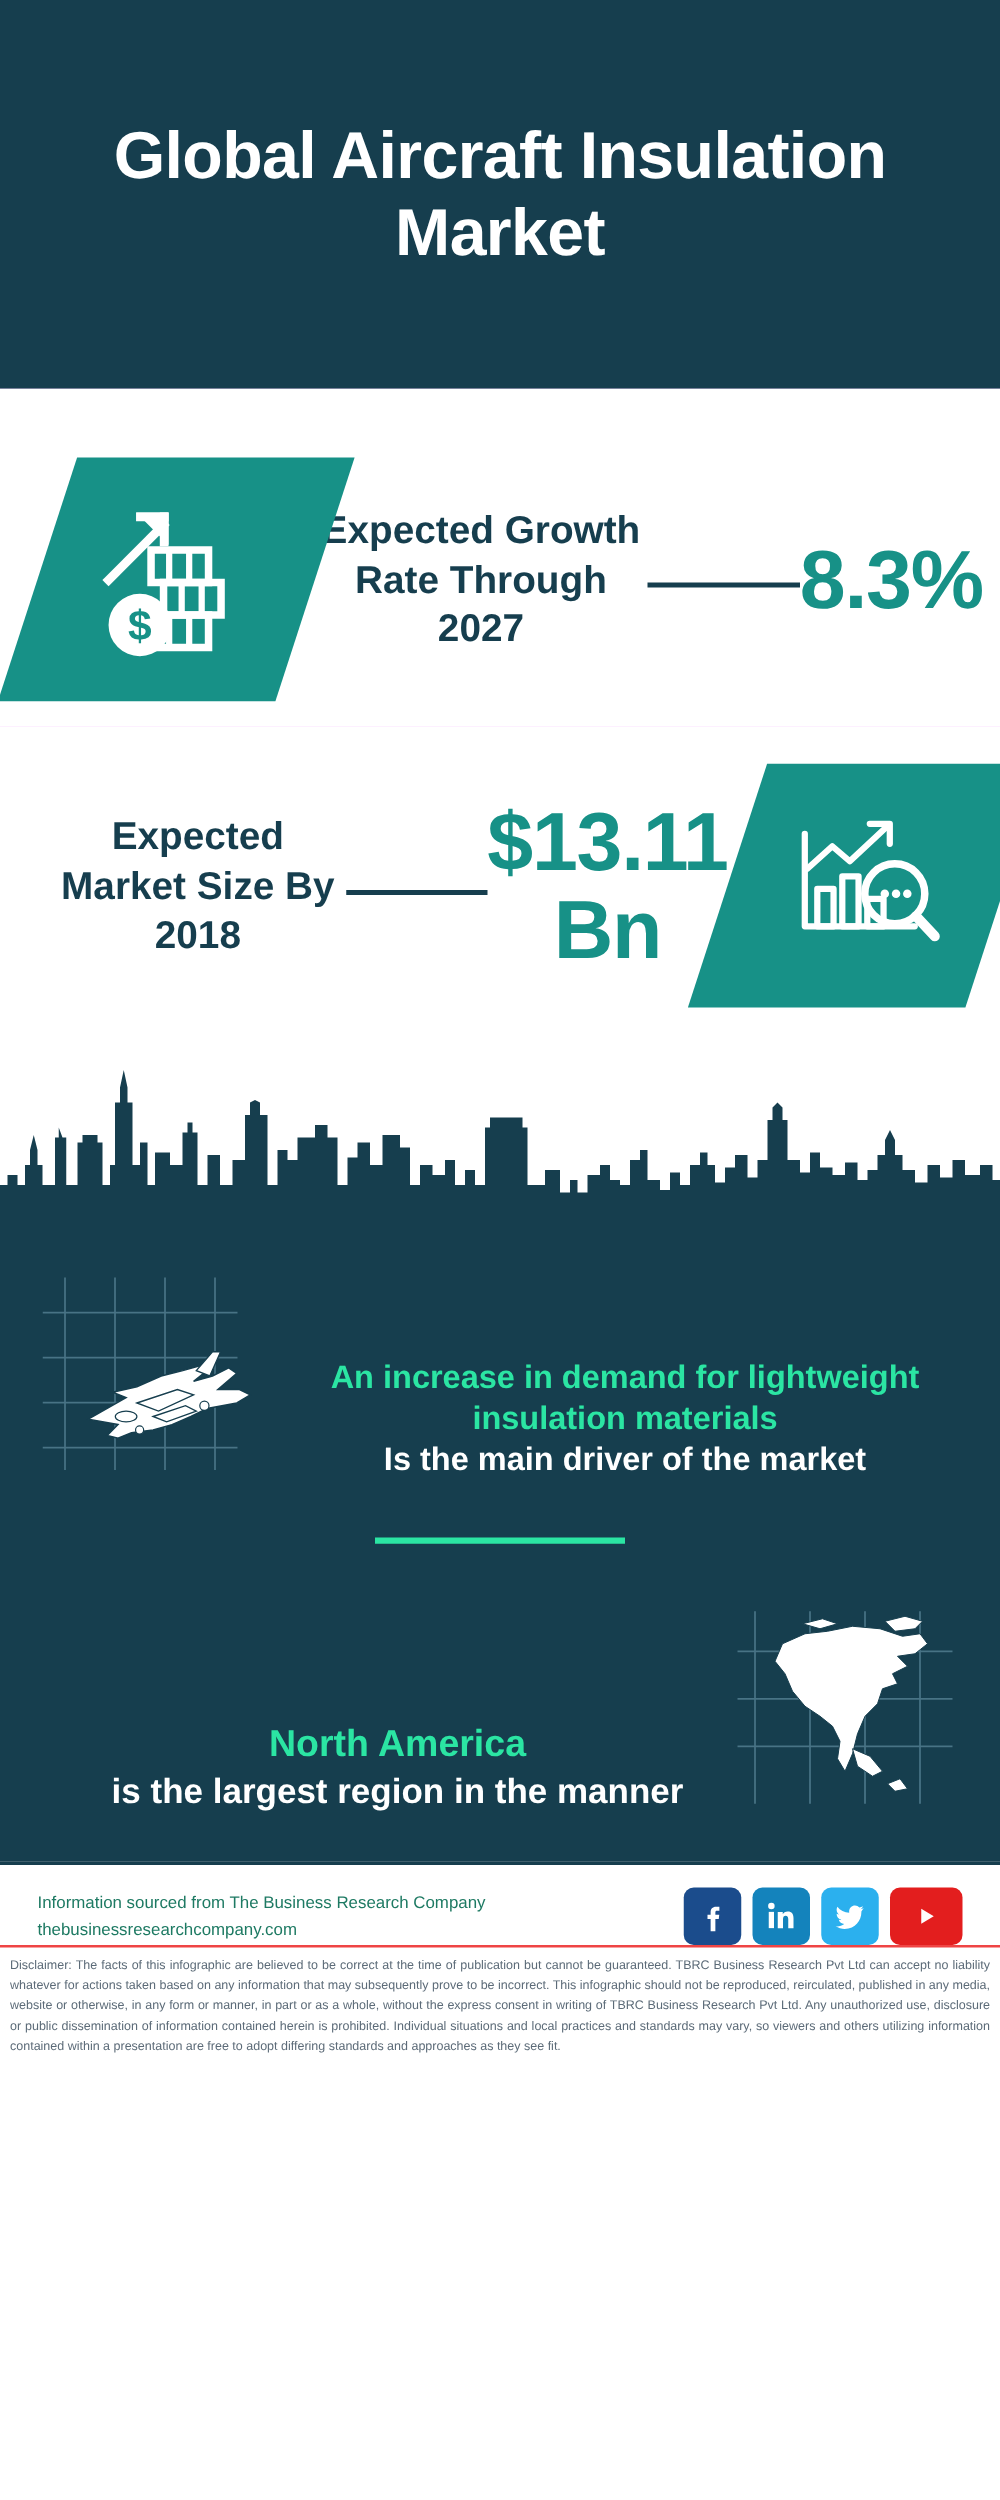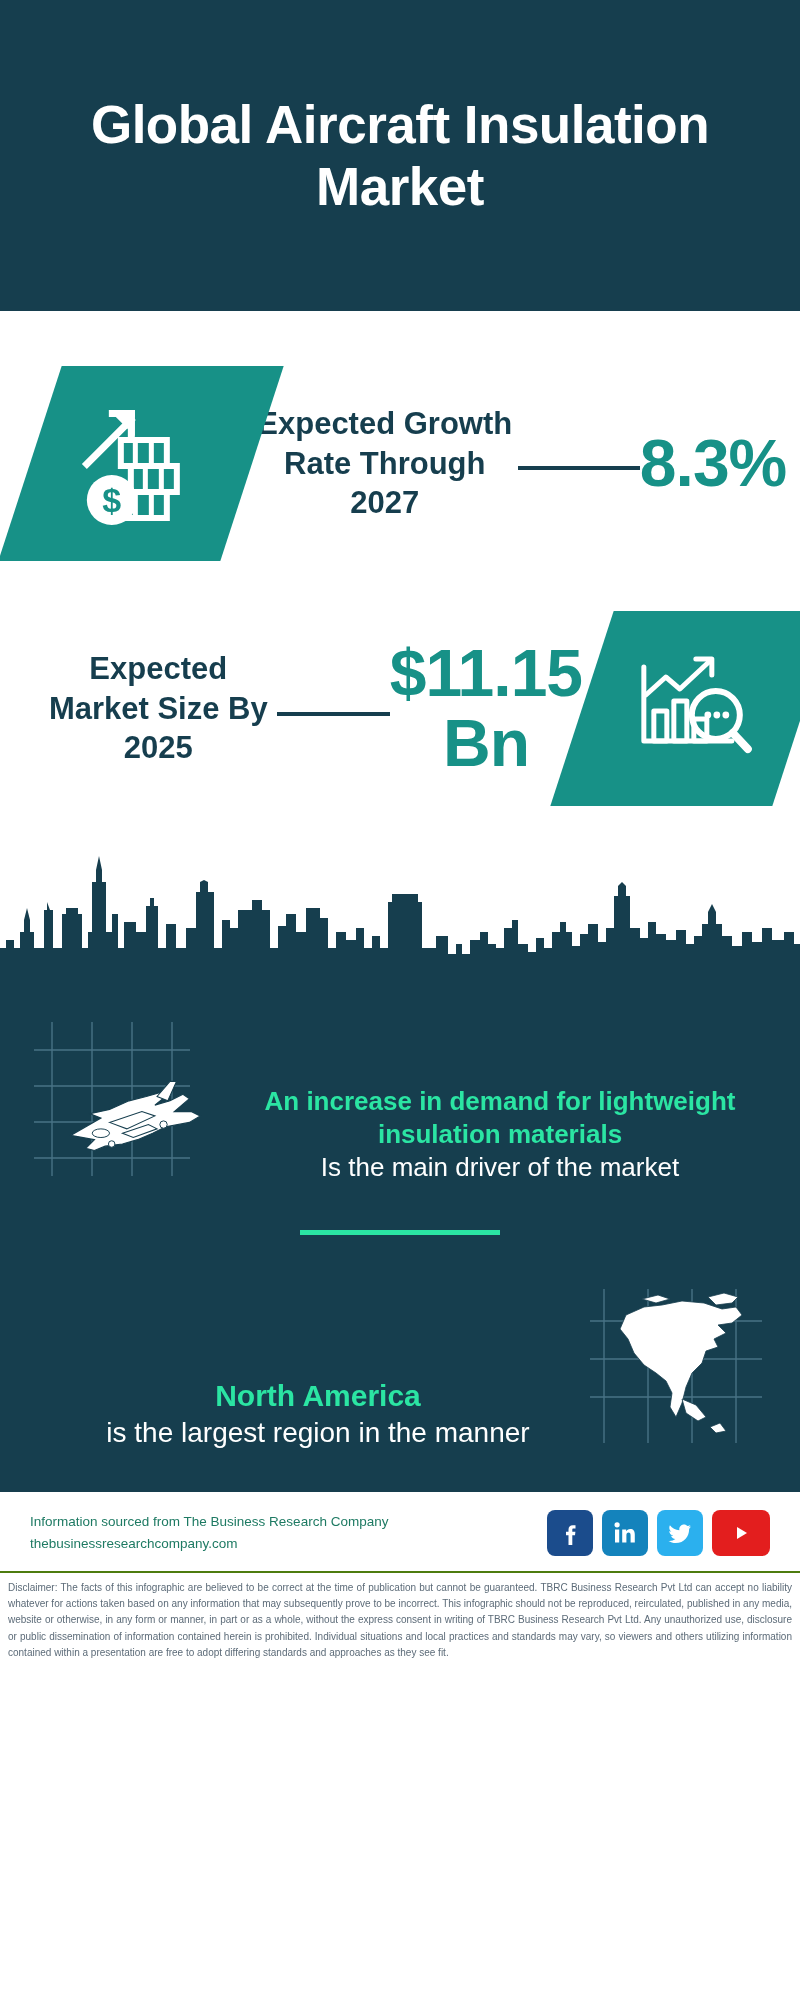--- a/index.html
+++ b/index.html
@@ -63,31 +63,31 @@
 
   
   .dark-band { background:#163E4E; position:relative; padding-bottom:4px; }
 
   .info-row { display:flex; align-items:flex-end; padding:0 34px; }
   .info-art { width:200px; height:180px; flex:none; position:relative; }
   .info-art svg { display:block; width:100%; height:100%; }
 
   .info-copy { flex:1; text-align:center; padding:0 10px; }
   .hl { color:#2BE5A3; font-size:26px; font-weight:bold; line-height:1.27; display:block; }
-  .sub { color:#ffffff; font-size:26px; font-weight:normal; line-height:1.27; display:block; }
+  .sub { color:#ffffff; font-size:26px; font-weight:bold; line-height:1.27; display:block; }
 
   .mid-rule { width:200px; height:5px; background:#2BE5A3; margin:46px auto 46px auto; }
 
   
   .footer-hairline { height:3px; background:#163E4E; }
   .footer {
     background:#ffffff;
     display:flex; align-items:center; justify-content:space-between;
-    padding:18px 30px 15px 30px;
-    border-bottom:2px solid #4d7c0f;
+    padding:18px 30px 0 30px;
+    border-bottom:2px solid #ef4444;
   }
   .src-text { color:#1E7A63; font-size:13.5px; line-height:1.65; }
   .socials { display:flex; gap:9px; align-items:center; }
   .soc {
     width:46px; height:46px; border-radius:8px;
     display:flex; align-items:center; justify-content:center;
   }
   .soc svg { display:block; }
 
   
@@ -145,23 +145,23 @@
         <div class="stat-title">Expected Growth Rate Through 2027</div>
         <div class="stat-rule"></div>
         <div class="stat-value">8.3%</div>
       </div>
     </div>
   </div>
 
   <div class="white-band">
     <div class="stat-row" style="padding:30px 30px 30px 40px;">
       <div class="stat-text">
-        <div class="stat-title">Expected Market Size By 2025</div>
+        <div class="stat-title">Expected Market Size By 2018</div>
         <div class="stat-rule" style="width:212px;"></div>
-        <div class="stat-value">$11.15 Bn</div>
+        <div class="stat-value">$13.11 Bn</div>
       </div>
       <div class="para-card">
         <div class="para-inner">
 
           <svg width="130" height="120" viewBox="0 0 130 120">
             <g fill="none" stroke="#ffffff" stroke-width="5" stroke-linecap="round" stroke-linejoin="round">
 
               <polyline points="18,46 38,28 52,40 82,12"></polyline>
               <polyline points="68,10 84,10 84,26"></polyline>
 

